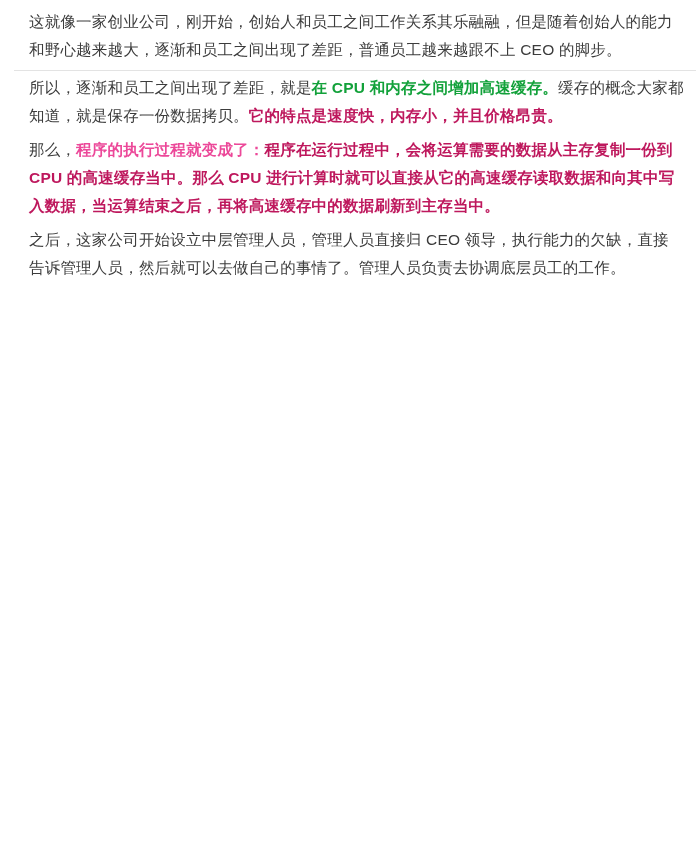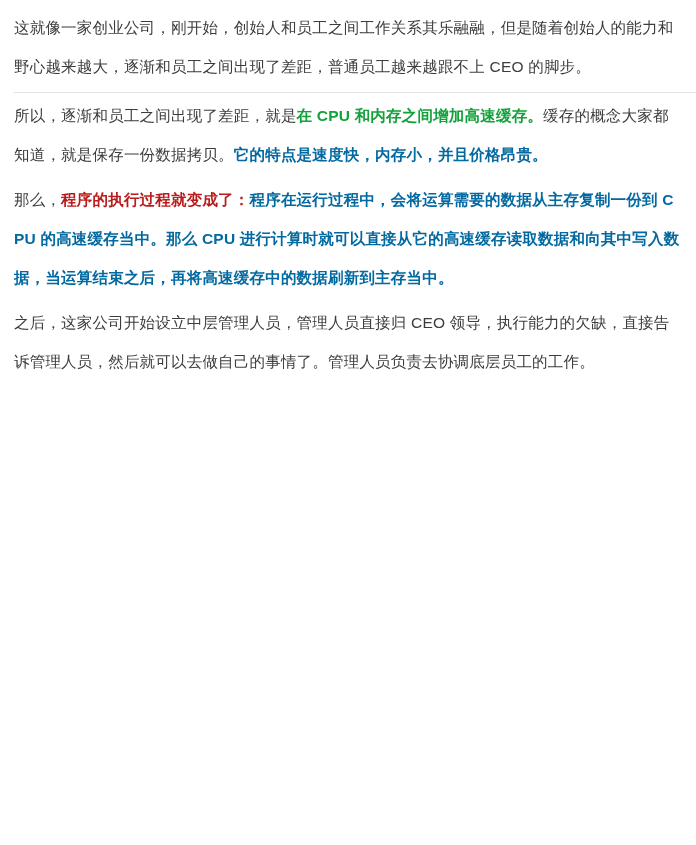--- a/index.html
+++ b/index.html
@@ -14,38 +14,38 @@
     color: #333333;
     overflow: hidden;
   }
   .article {
     width: 696px;
     box-sizing: border-box;
     padding: 8px 12px 0 14px;
   }
   .para {
     font-size: 15.5px;
-    line-height: 39px;
-    margin: 0 0 6px 0;
+    line-height: 28px;
+    margin: 0 0 6px 15px;
     letter-spacing: 0.2px;
     word-break: break-all;
   }
   .para.plain {
     color: #3c3c3c;
   }
   .hl-green {
     color: #12a13a;
     font-weight: bold;
   }
   .hl-purple {
-    color: #0369a1;
+    color: #be185d;
     font-weight: bold;
   }
   .hl-red {
-    color: #b91c1c;
+    color: #ec4899;
     font-weight: bold;
   }
   .divider-top {
     position: absolute;
     left: 0;
     width: 696px;
     height: 1px;
     background: #e3e3e3;
   }
   .rule-wrap {

